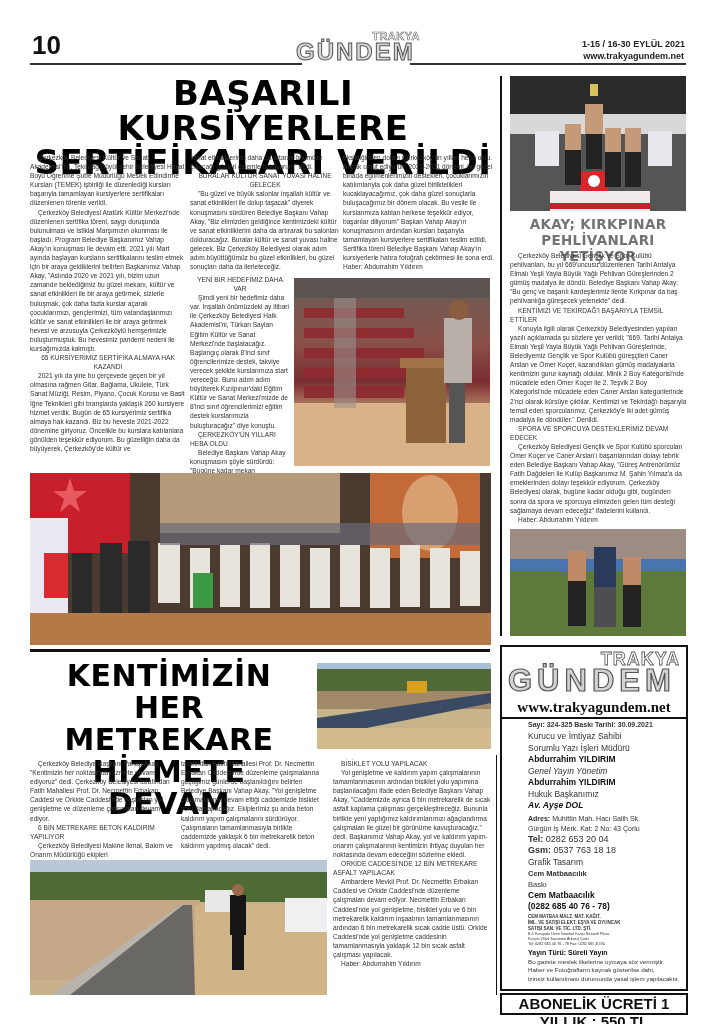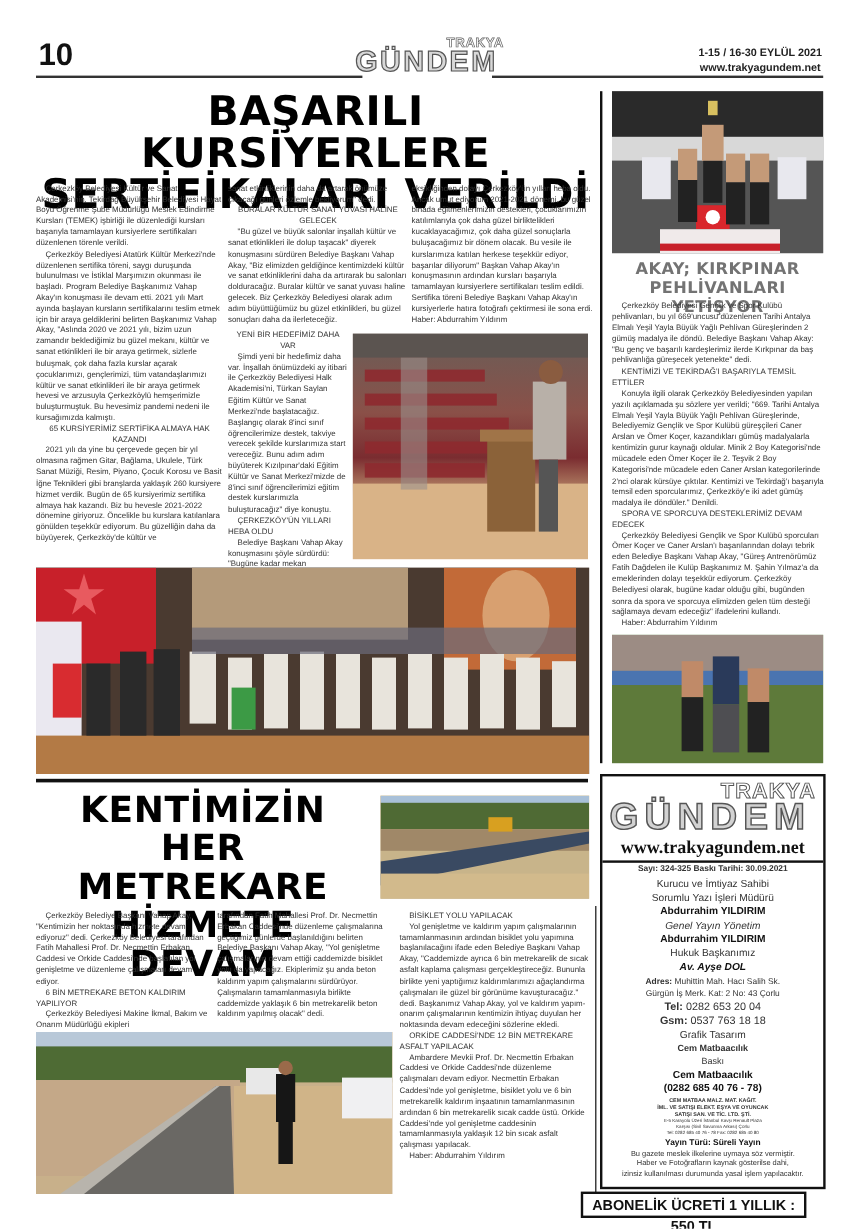--- a/index.html
+++ b/index.html
@@ -15,22 +15,22 @@
   .vrule{background:#111;width:2px;}
   h1.head{margin:0;font-family:"DejaVu Sans",sans-serif;font-weight:900;color:#000;text-align:center;line-height:1.02;letter-spacing:0.5px;}
   .body-text{font-size:6.6px;line-height:9.1px;color:#333;text-align:left;}
   .body-text p{margin:0;text-indent:8px;}
   .body-text .sub{text-align:center;text-indent:0;}
   .body-text .subl{text-indent:8px;}
   .photo{overflow:hidden;}
   .akay-head{left:510px;top:216px;width:176px;text-align:center;font-family:"DejaVu Sans",sans-serif;font-weight:900;font-size:13.5px;line-height:16px;color:#737373;letter-spacing:0.3px;}
   .imprint-box{left:500px;top:645px;width:188px;height:346px;border:2px solid #111;box-sizing:border-box;}
   .imp-logo{left:0;top:0;width:184px;height:70px;border-bottom:2px solid #111;}
-  .imp-center{text-align:center;color:#333;}
-  .abone{left:484px;top:993px;width:188px;height:22px;border:2px solid #111;box-sizing:border-box;font-size:12px;font-weight:bold;text-align:center;line-height:18px;color:#111;}
+  .imp-center{color:#333;margin-left:26px;}
+  .abone{left:500px;top:993px;width:188px;height:22px;border:2px solid #111;box-sizing:border-box;font-size:15px;font-weight:bold;text-align:center;line-height:18px;color:#111;}
 </style>
 </head>
 <body>
 
 <div class="abs pagenum">10</div>
 <div class="abs logo-top">
   <span class="trakya">TRAKYA</span>
   <span class="gundem">GÜNDEM</span>
 </div>
 <div class="abs hdr-right">

